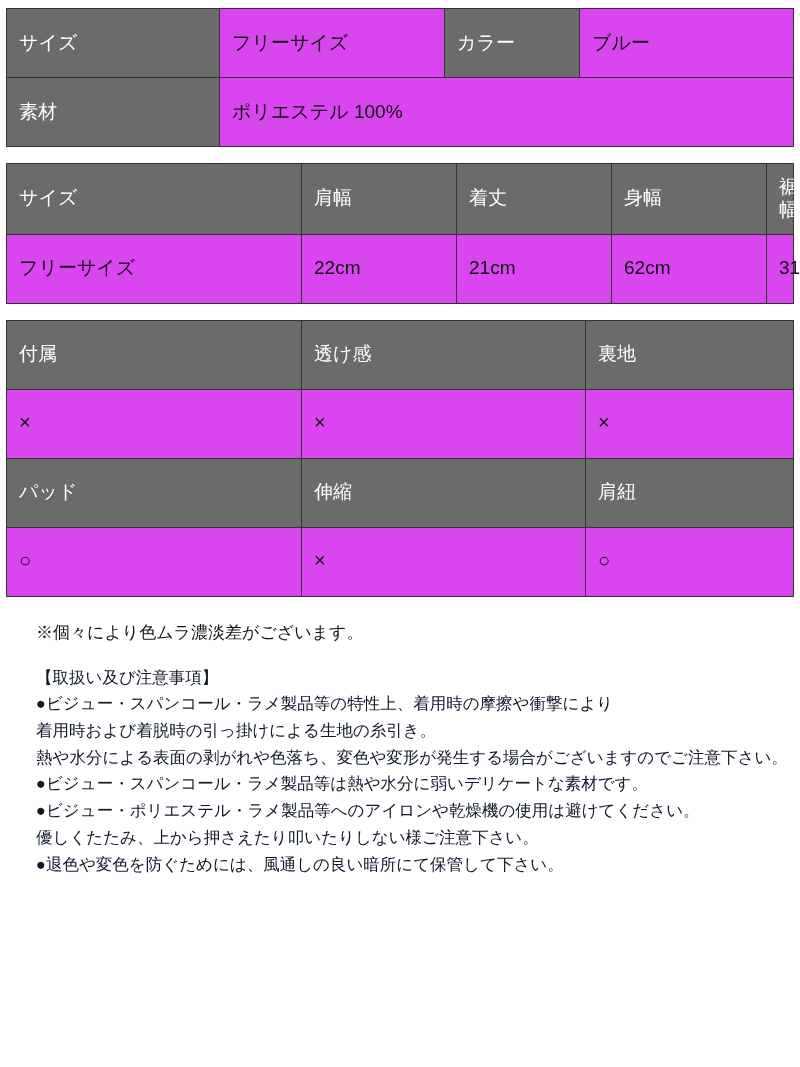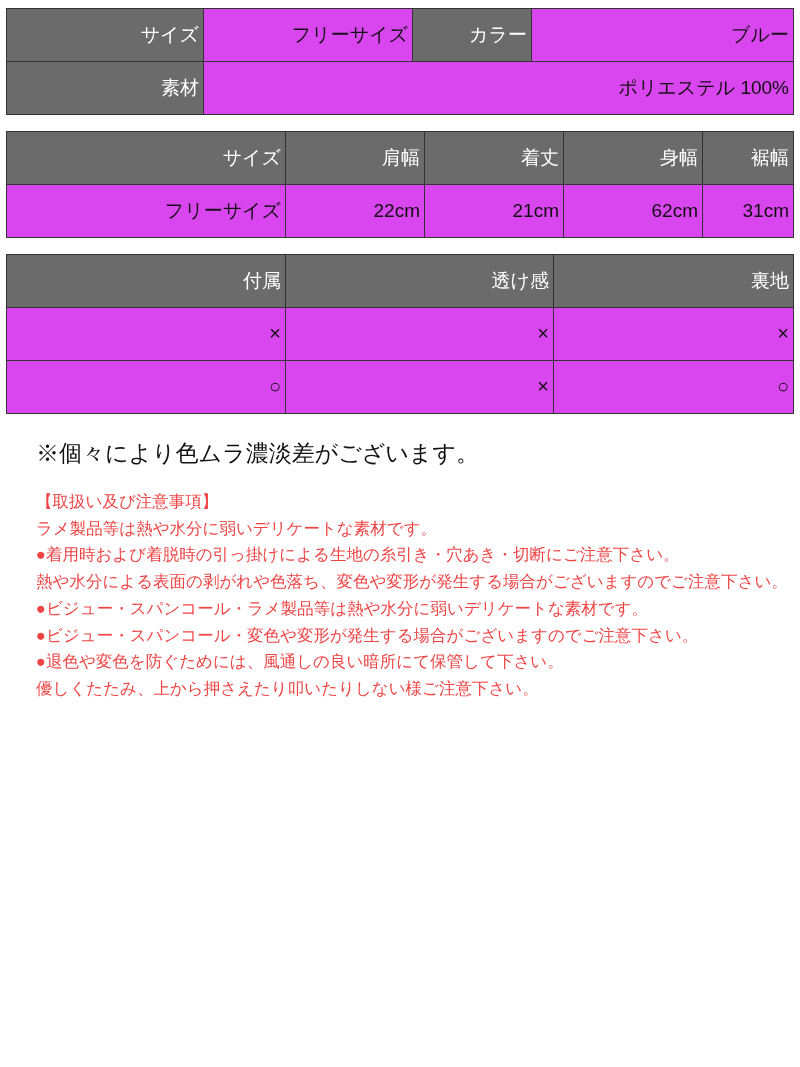--- a/index.html
+++ b/index.html
@@ -22,53 +22,52 @@
   }
 
   table {
     border-collapse: collapse;
     table-layout: fixed;
     width: 788px;
     margin: 0 auto;
   }
   table td {
     border: 1px solid #333333;
-    text-align: right;
+    text-align: left;
     vertical-align: middle;
     font-size: 19px;
     color: #111111;
-    padding: 4px;
+    padding: 12px;
     height: 44px;
     line-height: 1.2;
   }
   td.hd {
     background: #6b6b6b;
     color: #ffffff;
     font-weight: normal;
   }
   td.val {
     background: #d946ef;
   }
 
   
   .tbl-spec { margin-top: 8px; }
   .tbl-size { margin-top: 16px; }
   .tbl-feat { margin-top: 16px; border-radius: 27px; }
 
   .note-color {
     margin: 24px 0 0 36px;
-    font-size: 23px;
+    font-size: 17px;
     color: #111111;
   }
   .caution {
     margin: 20px 0 0 36px;
     font-size: 16.5px;
     line-height: 1.62;
-    color: #ef4444;
-    font-family: Liberation Serif, serif;
+    color: #0f172a;
   }
   .caution div { white-space: nowrap; }
 
   .mark {
     font-size: 20px;
     line-height: 1;
     display: inline-block;
   }
 </style>
 </head>
@@ -116,33 +115,38 @@
         <td class="hd" style="width:270px">付属</td>
         <td class="hd" style="width:259px">透け感</td>
         <td class="hd">裏地</td>
       </tr>
       <tr>
         <td class="val"><span class="mark">×</span></td>
         <td class="val"><span class="mark">×</span></td>
         <td class="val"><span class="mark">×</span></td>
       </tr>
       <tr>
+        <td class="hd">パッド</td>
+        <td class="hd">伸縮</td>
+        <td class="hd">肩紐</td>
+      </tr>
+      <tr>
         <td class="val"><span class="mark">○</span></td>
         <td class="val"><span class="mark">×</span></td>
         <td class="val"><span class="mark">○</span></td>
       </tr>
     </tbody>
   </table>
 
   <div class="note-color">※個々により色ムラ濃淡差がございます。</div>
 
   <div class="caution">
     <div>【取扱い及び注意事項】</div>
-    <div>ラメ製品等は熱や水分に弱いデリケートな素材です。</div>
-    <div>●着用時および着脱時の引っ掛けによる生地の糸引き・穴あき・切断にご注意下さい。</div>
+    <div>●ビジュー・スパンコール・ラメ製品等の特性上、着用時の摩擦や衝撃により</div>
+    <div>着用時および着脱時の引っ掛けによる生地の糸引き。</div>
     <div>熱や水分による表面の剥がれや色落ち、変色や変形が発生する場合がございますのでご注意下さい。</div>
     <div>●ビジュー・スパンコール・ラメ製品等は熱や水分に弱いデリケートな素材です。</div>
-    <div>●ビジュー・スパンコール・変色や変形が発生する場合がございますのでご注意下さい。</div>
+    <div>●ビジュー・ポリエステル・ラメ製品等へのアイロンや乾燥機の使用は避けてください。</div>
+    <div>優しくたたみ、上から押さえたり叩いたりしない様ご注意下さい。</div>
     <div>●退色や変色を防ぐためには、風通しの良い暗所にて保管して下さい。</div>
-    <div>優しくたたみ、上から押さえたり叩いたりしない様ご注意下さい。</div>
   </div>
 
 </div>
 
 </body></html>

